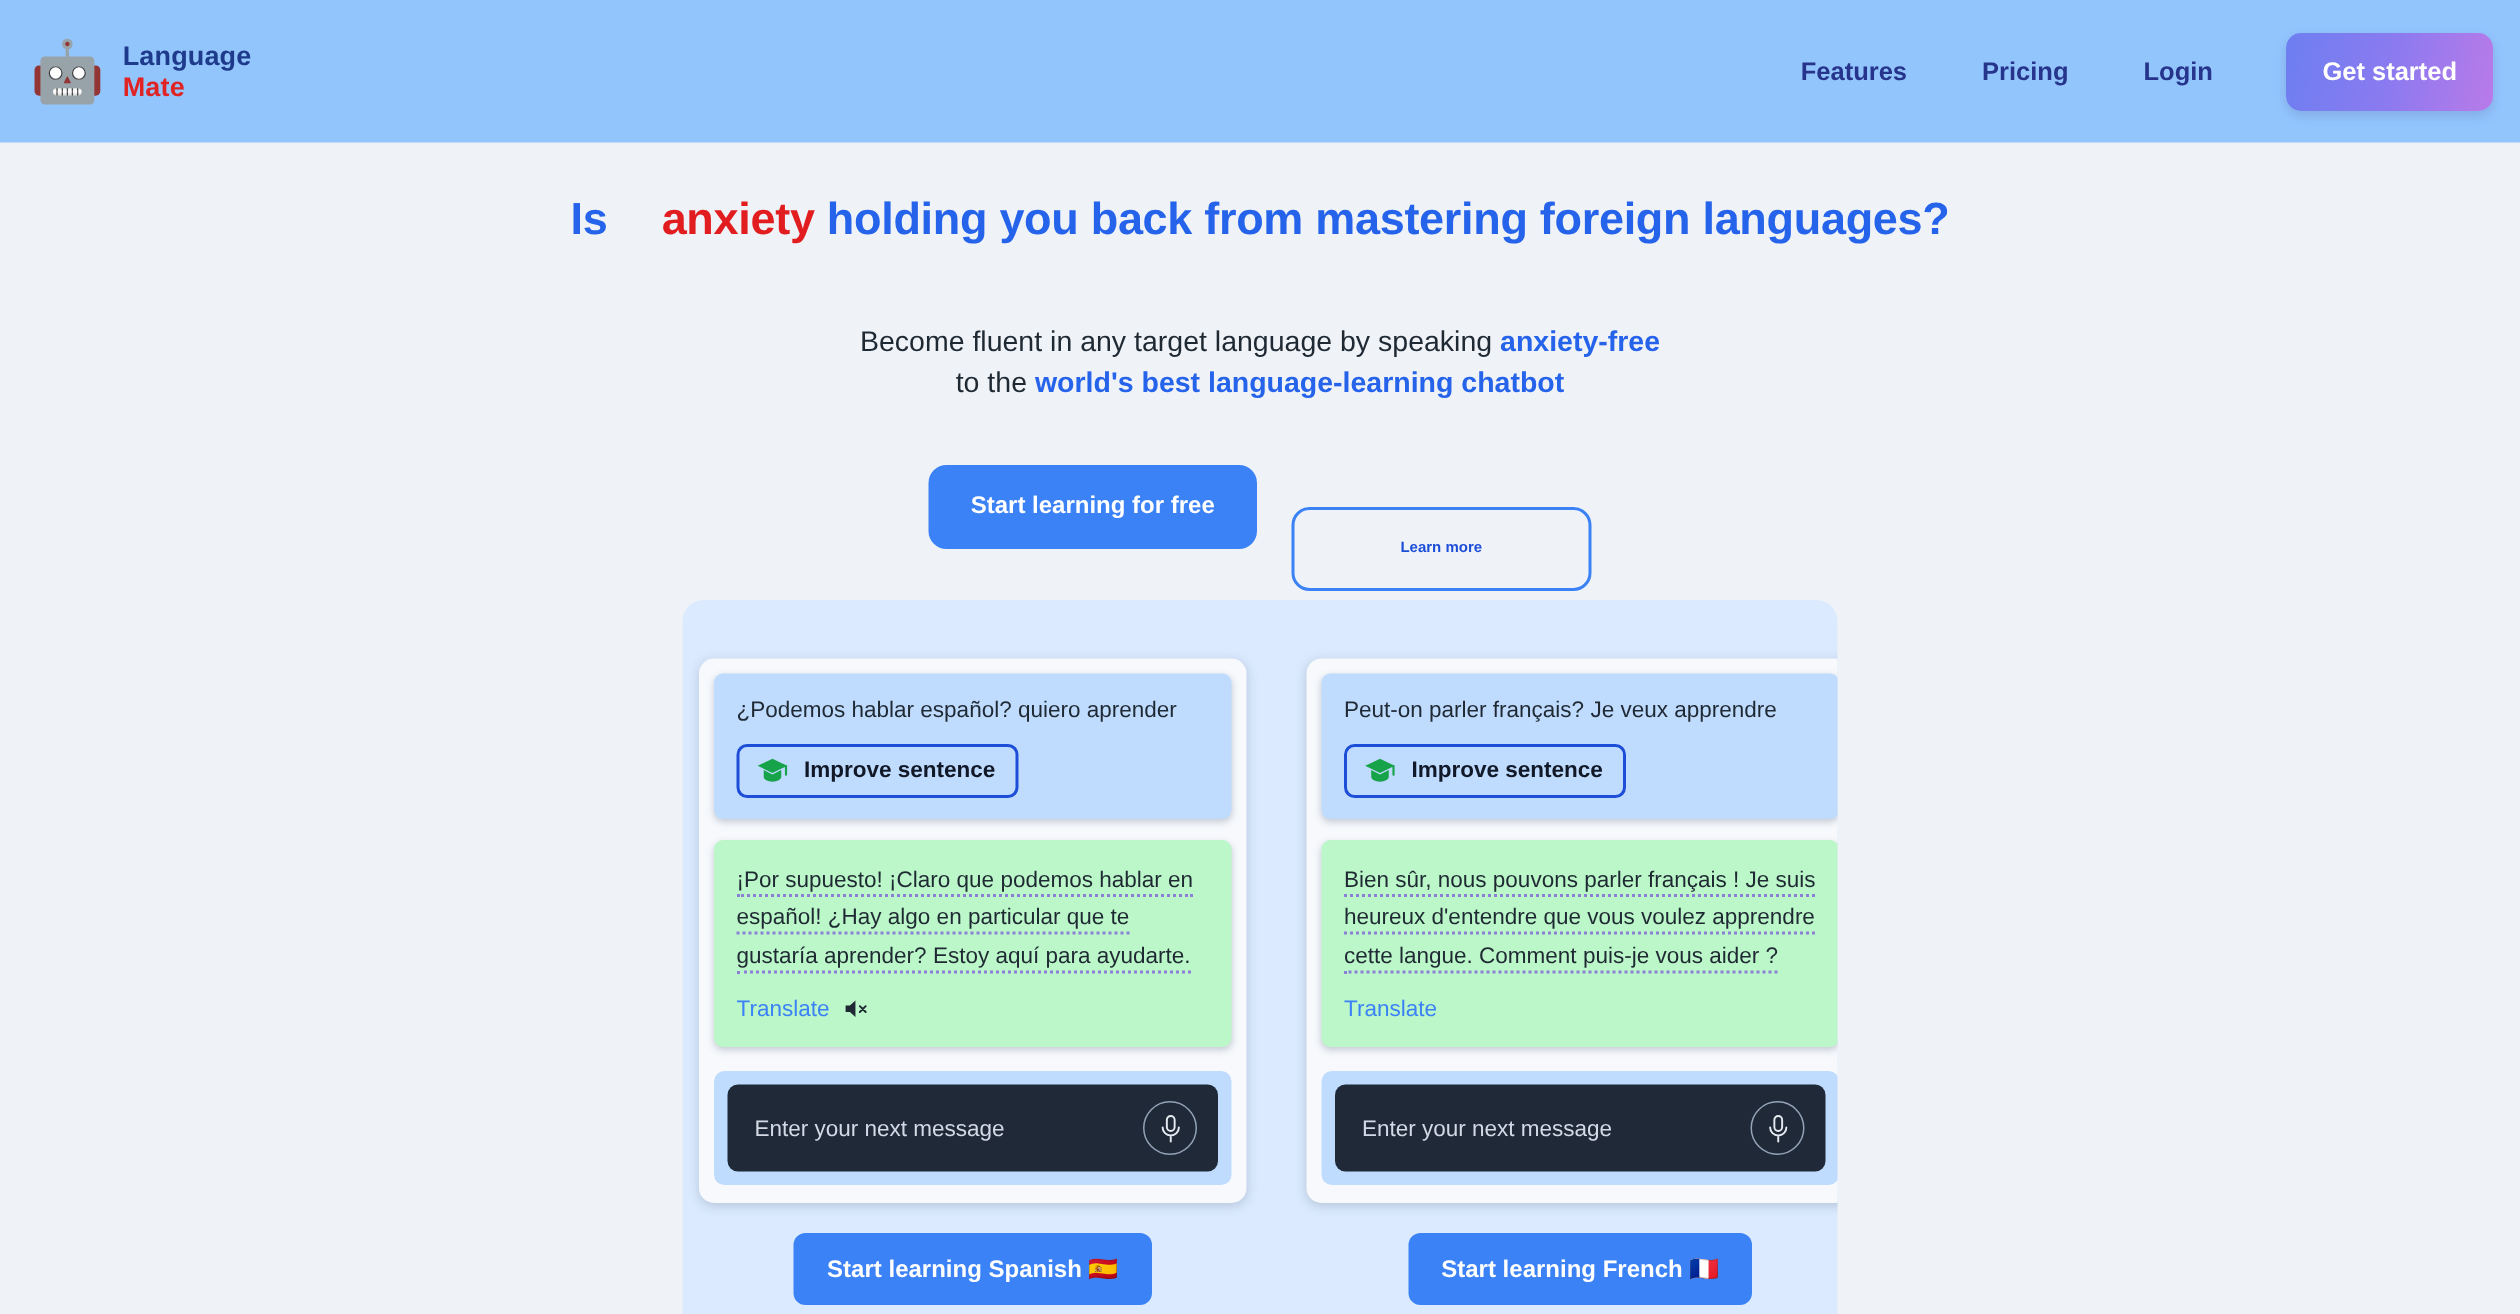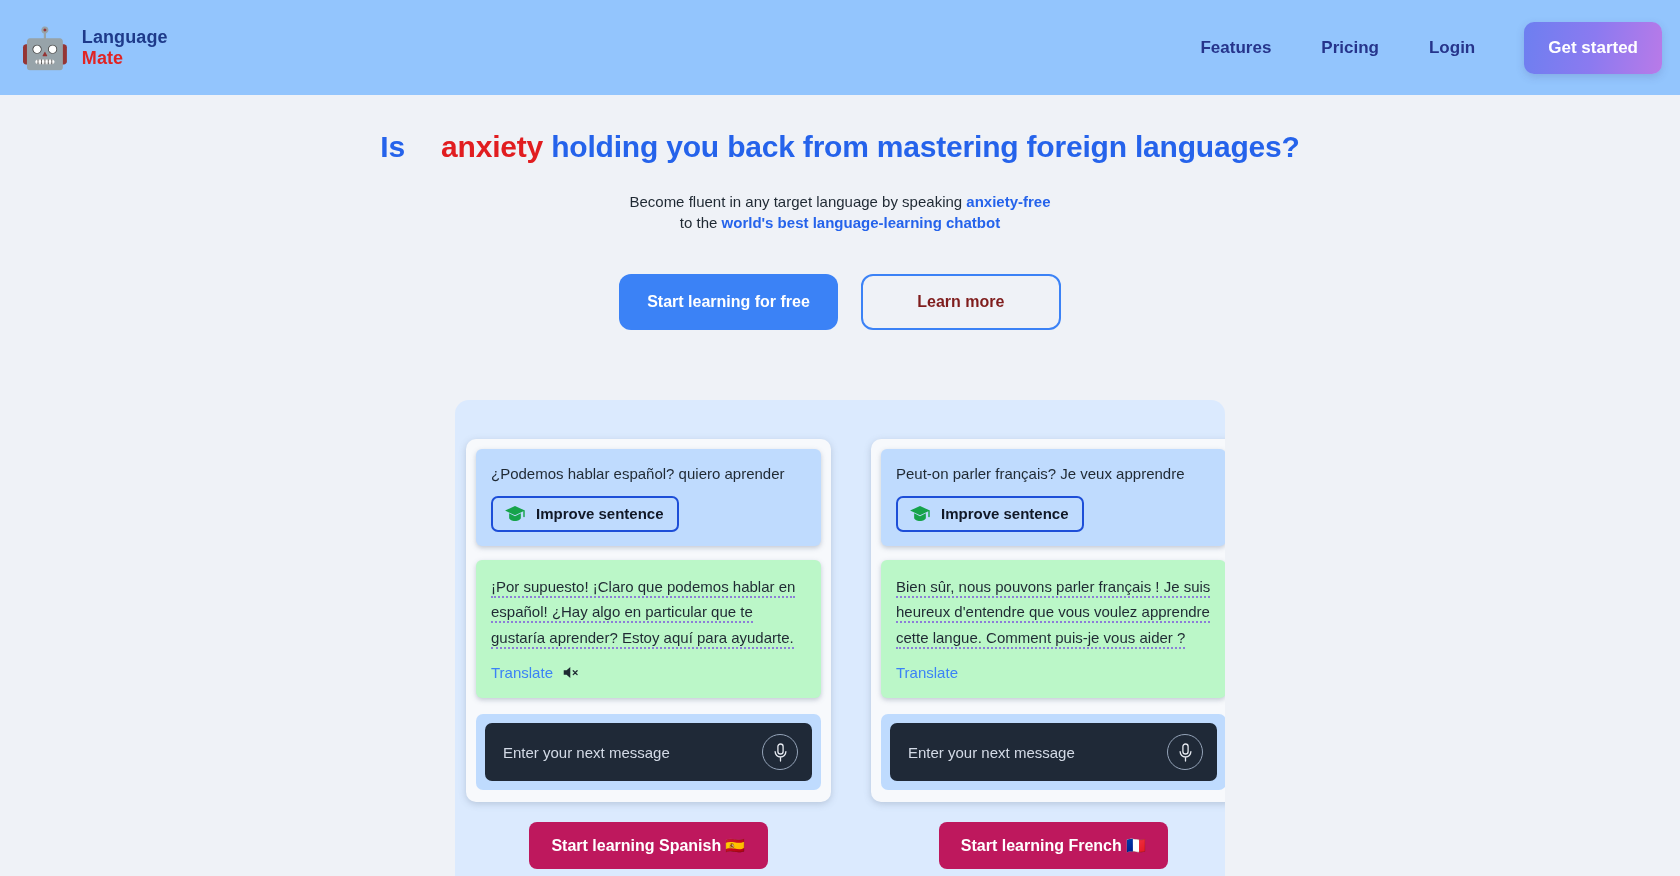--- a/index.html
+++ b/index.html
@@ -49,42 +49,43 @@
 
   
   .hero { text-align: center; }
   .headline {
     margin-top: 35px;
     font-size: 30px; font-weight: bold; color: #2563eb;
     letter-spacing: -.2px;
   }
   .headline .accent { color: #e11d20; margin-left: 28px; }
   .subhead {
-    margin-top: 27px;
-    font-size: 15px; color: #1f2933; line-height: 1.42;
+    margin-top: 52px;
+    font-size: 19px; color: #1f2933; line-height: 1.42;
   }
   .subhead .hl { color: #2563eb; font-weight: bold; }
 
   .cta-row {
     margin-top: 40px;
     display: flex; justify-content: center; align-items: stretch; gap: 23px;
   }
   .btn-primary {
     background: #3b82f6; color: #fff;
     font-size: 16px; font-weight: bold;
     border: none; border-radius: 12px;
     padding: 0 28px; height: 56px; min-width: 212px;
     cursor: pointer;
   }
   .btn-outline {
-    background: transparent; color: #7f1d1d;
-    font-size: 16px; font-weight: bold;
+    background: transparent; color: #1d4ed8;
+    font-size: 10px; font-weight: bold;
     border: 2px solid #3b82f6; border-radius: 12px;
     padding: 0 28px; height: 56px; min-width: 200px;
     cursor: pointer;
+    margin-top: 28px;
   }
 
   
   .carousel {
     position: absolute;
     left: 455px; top: 400px;
     width: 770px; height: 500px;
     background: #dbeafe;
     border-radius: 14px;
     overflow: hidden;
@@ -167,21 +168,21 @@
     display: flex; align-items: center; justify-content: center;
     cursor: pointer;
   }
   .mic-icon { width: 15px; height: 19px; display: block; }
 
   .start-row {
     margin-top: 20px;
     display: flex; justify-content: center;
   }
   .start-btn {
-    background: #be185d; color: #fff;
+    background: #3b82f6; color: #fff;
     font-size: 16px; font-weight: bold;
     border: none; border-radius: 8px;
     padding: 14px 22px;
     cursor: pointer; white-space: nowrap;
   }
 </style>
 </head>
 <body>
 
 <div class="navbar">

